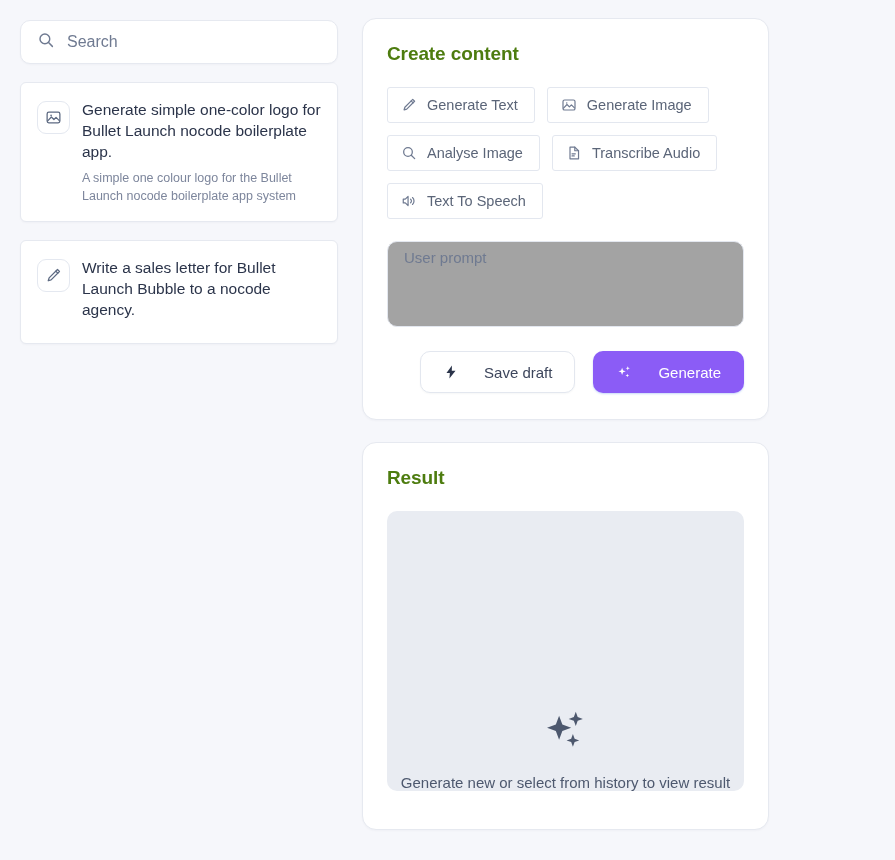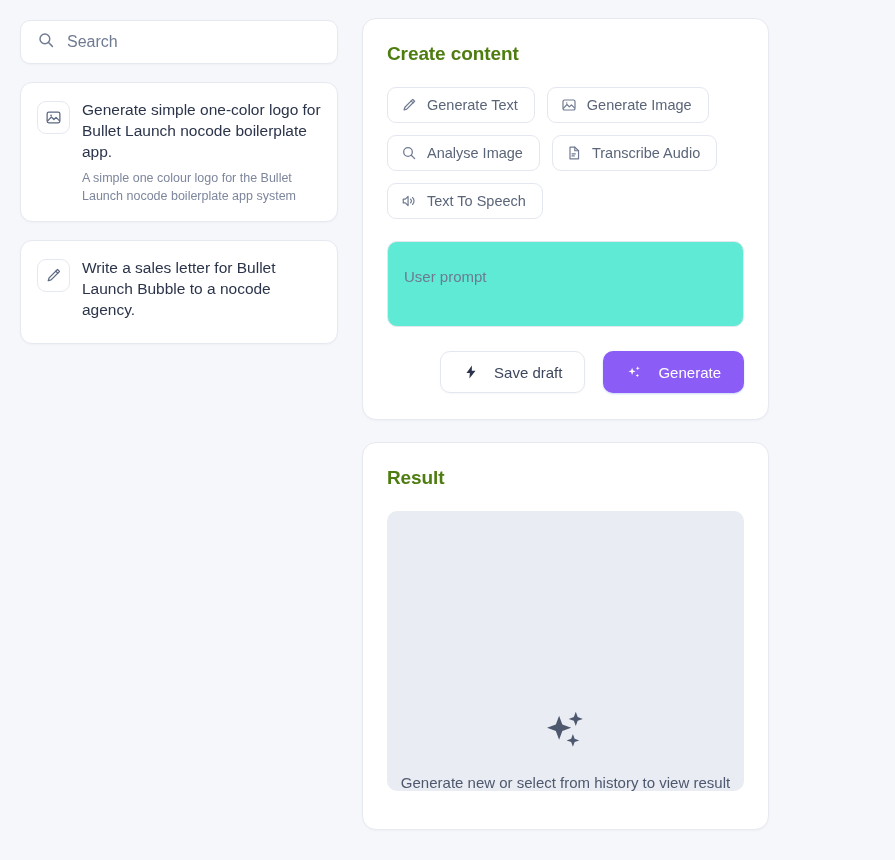--- a/index.html
+++ b/index.html
@@ -62,21 +62,21 @@
 
   .history-list {
     display: flex;
     flex-direction: column;
     gap: 18px;
   }
 
   .history-card {
     background: #ffffff;
     border: 1px solid #e6e9f0;
-    border-radius: 12px;
+    border-radius: 6px;
     padding: 16px 14px 16px 16px;
     display: flex;
     gap: 12px;
     align-items: flex-start;
     box-shadow: 0 1px 2px rgba(30, 41, 59, 0.03);
     cursor: pointer;
   }
   .card-icon-box {
     width: 33px;
     height: 33px;
@@ -137,42 +137,42 @@
     display: flex;
     flex-wrap: wrap;
     gap: 12px;
     margin-top: 22px;
     max-width: 335px;
   }
   .mode-btn {
     height: 36px;
     background: #ffffff;
     border: 1px solid #e3e7ef;
-    border-radius: 9px;
+    border-radius: 3px;
     display: inline-flex;
     align-items: center;
     gap: 10px;
     padding: 0 16px 0 13px;
     font-size: 14.5px;
     color: #5b6578;
     font-family: "Liberation Sans", sans-serif;
     cursor: pointer;
     white-space: nowrap;
     line-height: 1;
   }
   .mode-btn svg { flex: 0 0 auto; display: block; }
 
   .prompt-area {
     margin-top: 22px;
     width: 100%;
     height: 86px;
-    background: #5eead4;
+    background: #a3a3a3;
     border: 1px solid #e3e7ef;
     border-radius: 10px;
-    padding: 26px 16px;
+    padding: 7px 16px;
     font-family: "Liberation Sans", sans-serif;
     font-size: 15px;
     color: #49536a;
     resize: none;
     outline: none;
     display: block;
   }
   .prompt-area::placeholder { color: #6f7a91; opacity: 1; }
 
   .actions {
@@ -180,21 +180,21 @@
     display: flex;
     justify-content: flex-end;
     gap: 18px;
     align-items: center;
   }
   .btn {
     height: 42px;
     border-radius: 10px;
     display: inline-flex;
     align-items: center;
-    gap: 15px;
+    gap: 25px;
     padding: 0 22px;
     font-size: 15px;
     font-family: "Liberation Sans", sans-serif;
     cursor: pointer;
     border: 1px solid transparent;
     line-height: 1;
   }
   .btn-secondary {
     background: #ffffff;
     border-color: #e3e7ef;

